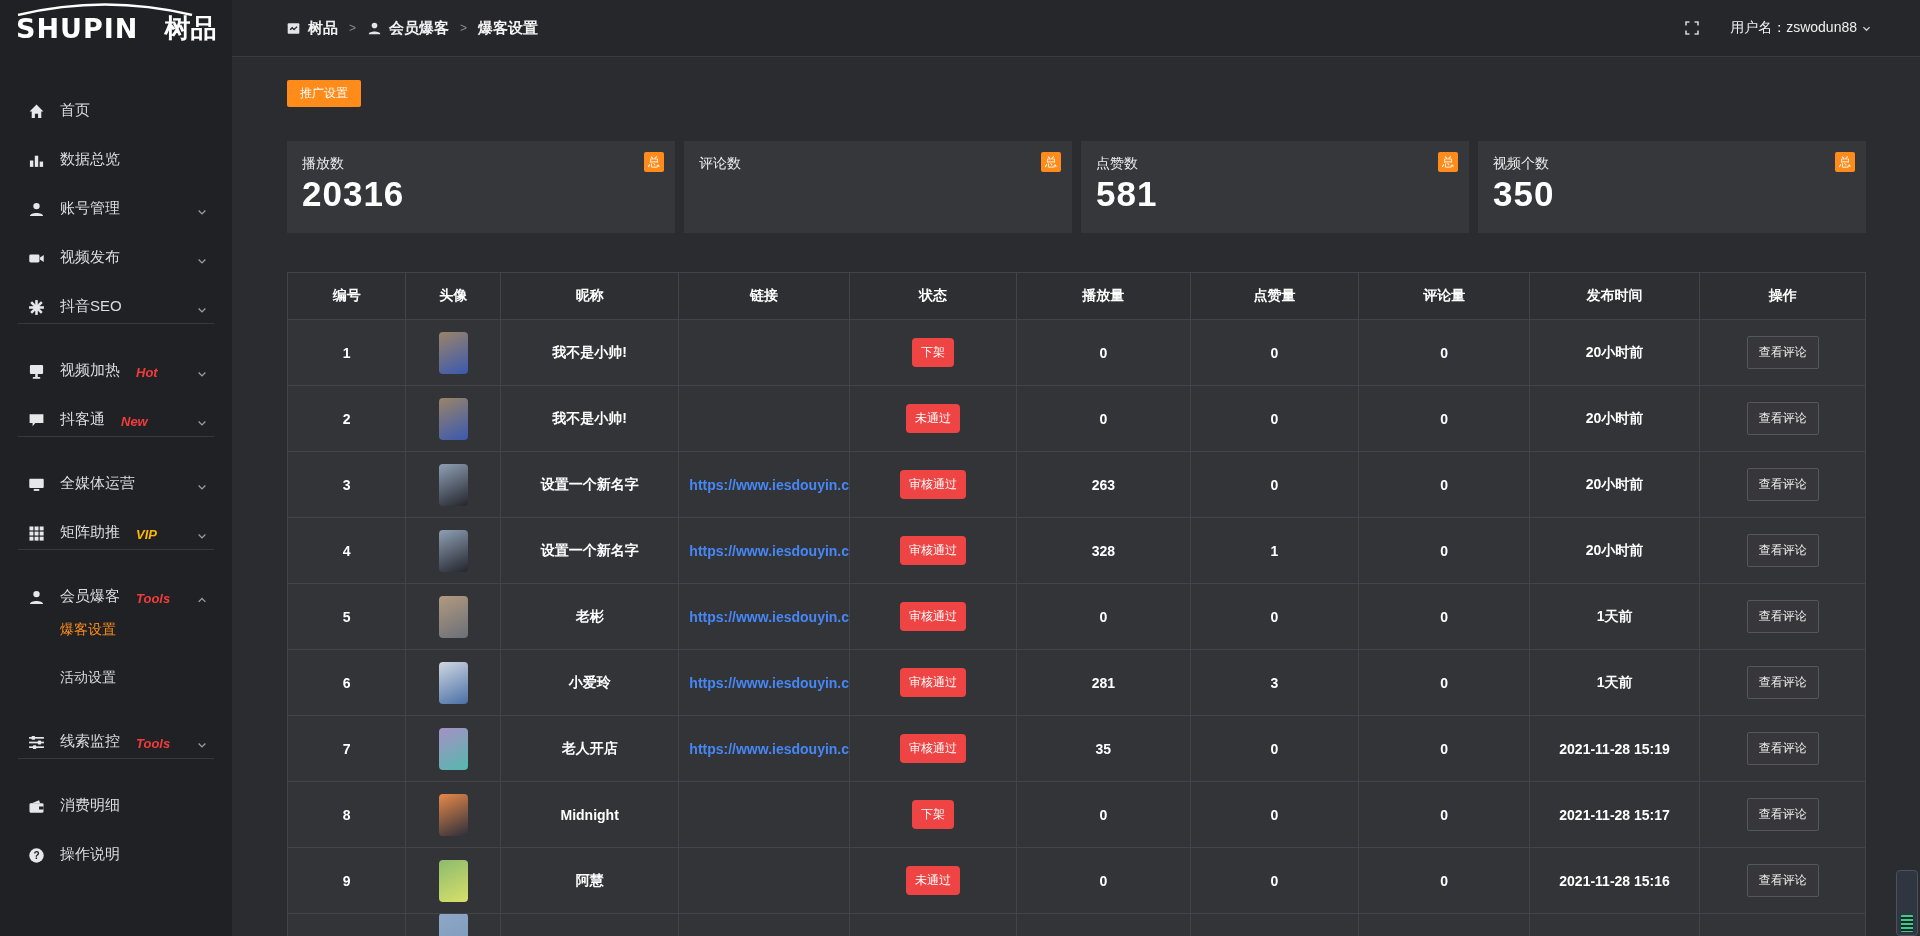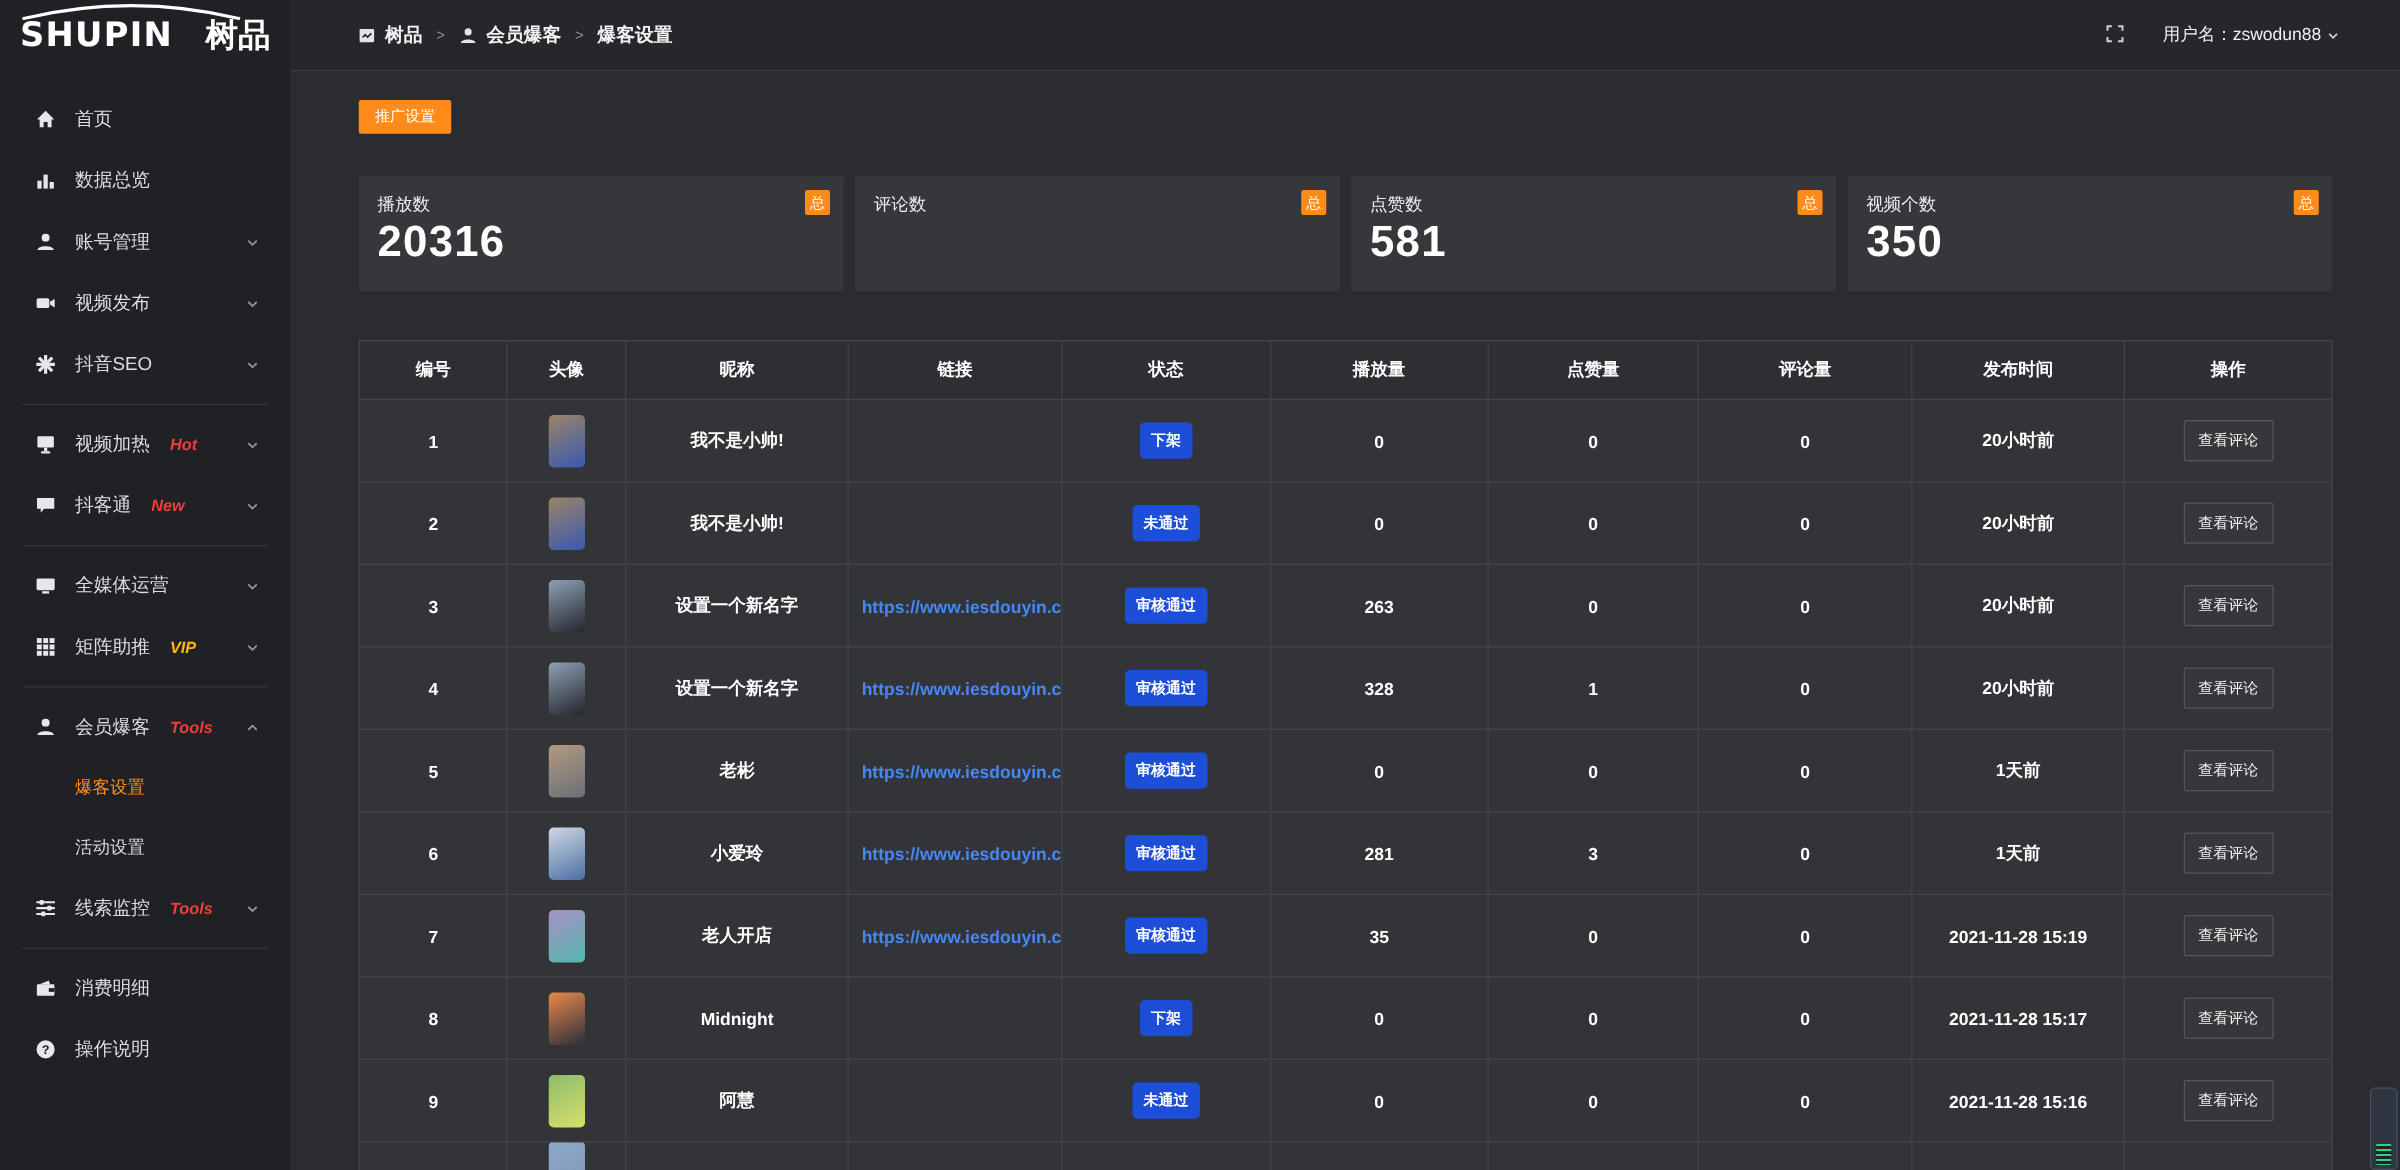--- a/index.html
+++ b/index.html
@@ -13,30 +13,30 @@
   .logo-en { color:#fff; font-weight:700; font-size:27px; letter-spacing:1px; font-family:"DejaVu Sans",sans-serif; }
   .logo-cn { color:#fff; font-weight:700; font-size:26px; margin-left:6px; }
 
   .topbar { position:absolute; left:232px; right:0; top:0; height:57px; background:#26272b;
             border-bottom:1px solid #3a3b3f; display:flex; align-items:center; padding:0 48px 0 54px; z-index:2; }
   .breadcrumb { display:flex; align-items:center; }
   .crumb { display:flex; align-items:center; gap:7px; color:#f2f2f2; font-size:15px; font-weight:700; cursor:pointer; }
   .crumb .bc-icon { width:15px; height:15px; color:#e3e4e6; }
   .crumb .bc-icon svg { width:100%; height:100%; display:block; }
   .crumb-sep { color:#8a8b8e; margin:0 11px; font-size:12px; font-weight:400; }
-  .topbar-right { margin-left:auto; display:flex; }
+  .topbar-right { margin-left:auto; display:flex; align-items:center; }
   .fs-icon { width:16px; height:16px; color:#cfd0d2; cursor:pointer; }
   .fs-icon svg { width:100%; height:100%; display:block; }
   .username { margin-left:30px; font-size:14px; color:#f0f0f0; cursor:pointer; display:flex; align-items:center; gap:4px; }
   .username .chev { width:11px; height:11px; color:#cfd0d2; }
   .username .chev svg { width:100%; height:100%; display:block; }
 
   
   .nav { padding-top:14px; }
-  .nav-item { display:flex; align-items:center; height:49px; padding:0 24px 0 28px; color:#dcdde0; font-size:15px; cursor:pointer; }
+  .nav-item { display:flex; align-items:flex-end; height:49px; padding:0 24px 0 28px; color:#dcdde0; font-size:15px; cursor:pointer; }
   .nav-icon { width:17px; height:17px; margin-right:15px; color:#e6e7e9; flex:none; }
   .nav-icon svg { width:100%; height:100%; display:block; }
   .nav-label { white-space:nowrap; }
   .nav-badge { margin-left:16px; font-style:italic; font-weight:700; font-size:13px; }
   .nav-chevron { margin-left:auto; width:12px; height:12px; color:#9a9b9e; }
   .nav-chevron svg { width:100%; height:100%; display:block; }
   .nav-sub { display:flex; align-items:center; height:48px; padding-left:60px; font-size:14px; color:#d6d7da; cursor:pointer; }
   .nav-sub.active { color:#ff8b1a; }
   .nav-divider { height:1px; background:#37383d; margin:7px 18px; }
 
@@ -53,21 +53,21 @@
                 font-size:12px; display:flex; align-items:center; justify-content:center; border-radius:2px; }
 
   .table-wrap { margin-top:39px; }
   table { width:100%; border-collapse:collapse; table-layout:fixed; background:#333438; }
   thead th { background:#2e2f33; height:47px; font-size:14px; color:#fff; font-weight:700; border:1px solid #434449; }
   tbody td { height:66px; text-align:center; vertical-align:middle; font-size:14px; font-weight:700; color:#fff; border:1px solid #434449; overflow:hidden; }
   td.link-cell { text-align:right; padding:0 10px; white-space:nowrap; }
   .link { color:#4587f5; font-weight:700; cursor:pointer; }
   .avatar { width:29px; height:42px; border-radius:4px; margin:0 auto; }
   tr.partial .avatar { transform:translateY(-13px); }
-  .status-badge { display:inline-block; background:#1d4ed8; color:#fff; font-size:12px; font-weight:700;
+  .status-badge { display:inline-block; background:#ef4444; color:#fff; font-size:12px; font-weight:400;
                   padding:6px 9px; border-radius:4px; cursor:default; }
   .view-btn { background:rgba(255,255,255,0.02); border:1px solid #56575b; color:#f0f0f0; font-size:12px;
               padding:7px 11px; border-radius:2px; cursor:pointer; font-family:inherit; }
 
   .float-widget { position:absolute; right:2px; bottom:0; width:22px; height:66px; background:#2f3642;
                   border:1px solid #4a5260; border-radius:4px; z-index:6; display:flex; align-items:flex-end;
                   justify-content:center; padding-bottom:3px; cursor:pointer; }
   .float-widget-bars { width:12px; height:17px; border-radius:1px;
                   background:repeating-linear-gradient(to bottom,#35d07f 0 2px,#1d2430 2px 4px); }
 </style>

